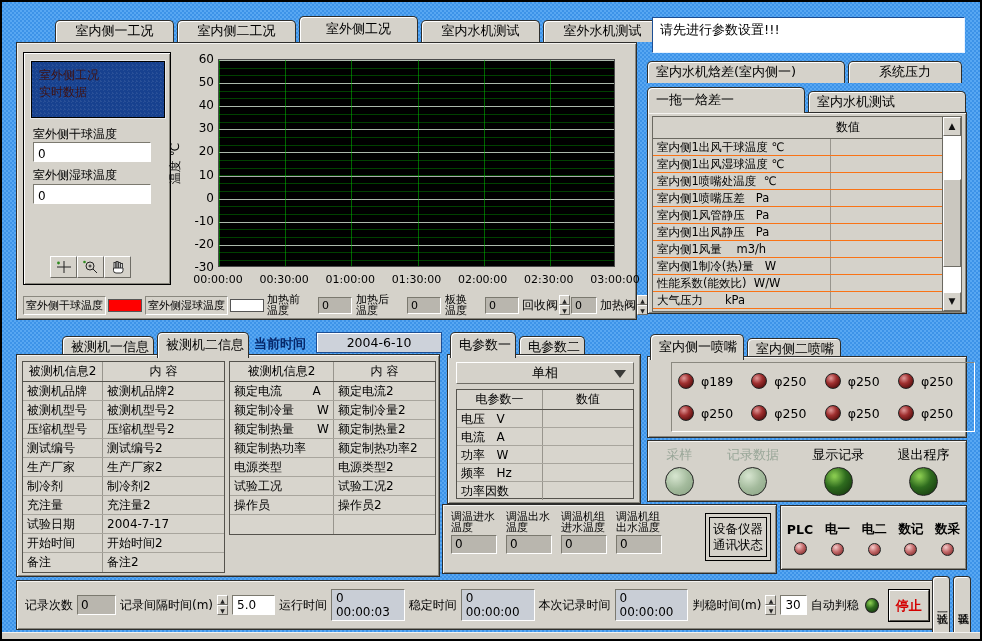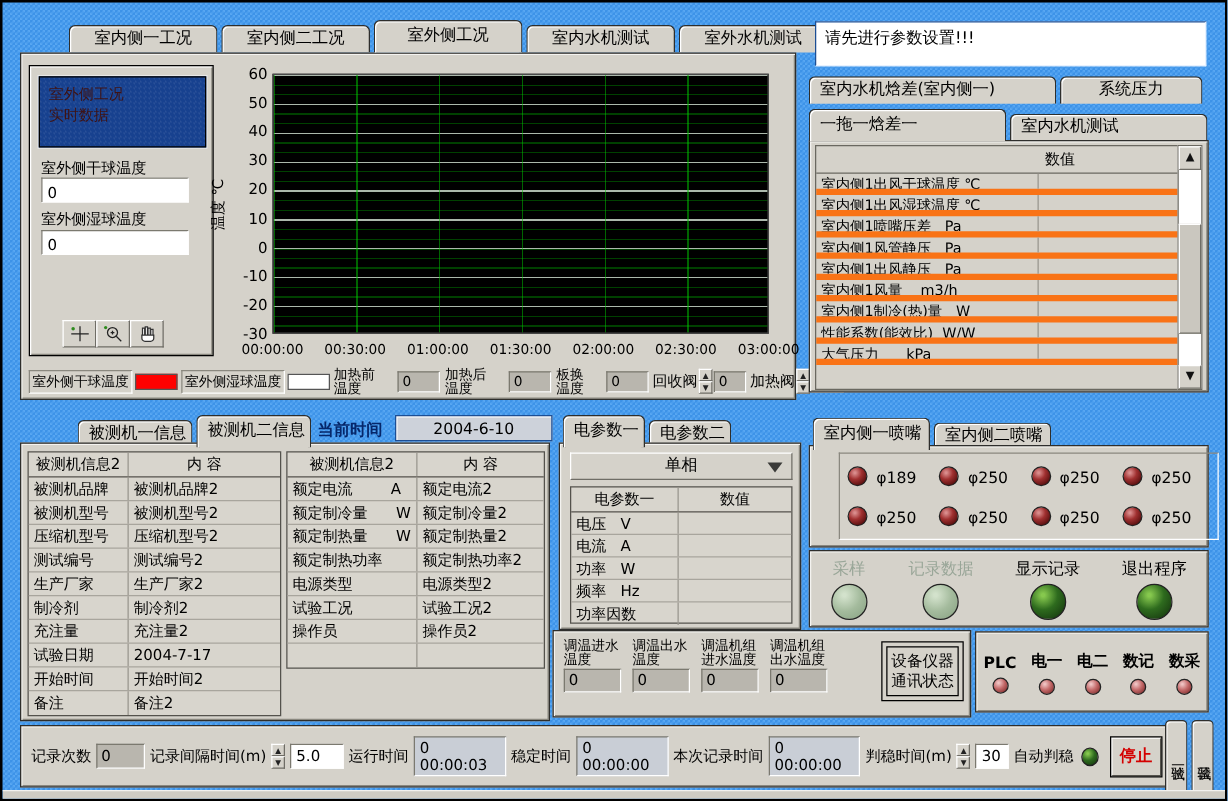--- a/index.html
+++ b/index.html
@@ -69,21 +69,21 @@
 
 #rp-tabs1{left:645px;top:59px;}
 #rp-tabs1 .tab:nth-of-type(1){width:198px;text-align:left;}
 #rp-tabs1 .tab{width:114px;}
 #rp-tabs2{left:645px;top:85px;}
 #rp-tabs2 .tab{width:158px;text-align:left;}
 #rp-body{left:645px;top:110px;width:320px;height:202px;}
 #rp-table{position:absolute;left:4px;top:3px;width:292px;height:196px;border:1px solid #6a6860;background:#d5d2ca;}
 .rp-hrow{display:grid;grid-template-columns:178px 1fr;height:22px;border-bottom:1px solid #6a6860;}
 .rp-hrow div{font-size:12px;line-height:20px;padding-left:5px;}
-.rp-row{display:grid;grid-template-columns:178px 1fr;height:17px;border-bottom:5px solid #f97316;gap:43px;}
+.rp-row{display:grid;grid-template-columns:178px 1fr;height:17px;border-bottom:1px solid #f97316;gap:43px;}
 .rp-row div{font-size:11.5px;line-height:16px;white-space:pre;overflow:hidden;}
 .rp-row .c1{padding-left:4px;border-right:1px solid #98958d;}
 #rp-scroll{position:absolute;right:4px;top:3px;width:20px;height:196px;background:#fff;border:1px solid #6a6860;}
 .sbtn{width:18px;height:19px;background:#d5d2ca;border:1px solid;border-color:#fff #6f6d66 #6f6d66 #fff;
   font-size:9px;line-height:17px;text-align:center;color:#111;}
 #rp-thumb{position:absolute;left:0;top:62px;width:18px;height:88px;background:#cac7bf;
   border:1px solid;border-color:#fff #6f6d66 #6f6d66 #fff;}
 #rp-sdown{position:absolute;bottom:0;}
 
 #clock-label{position:absolute;left:252px;top:333px;font-size:13px;font-weight:bold;color:#06276a;}
@@ -330,20 +330,24 @@
           <div class="rp-row">
             <div class="c1">室内侧1出风干球温度 ℃</div>
             <div></div>
           </div>
         
           <div class="rp-row">
             <div class="c1">室内侧1出风湿球温度 ℃</div>
             <div></div>
           </div>
         
+          <div class="rp-row">
+            <div class="c1">室内侧1喷嘴处温度  ℃</div>
+            <div></div>
+          </div>
         
           <div class="rp-row">
             <div class="c1">室内侧1喷嘴压差   Pa</div>
             <div></div>
           </div>
         
           <div class="rp-row">
             <div class="c1">室内侧1风管静压   Pa</div>
             <div></div>
           </div>

